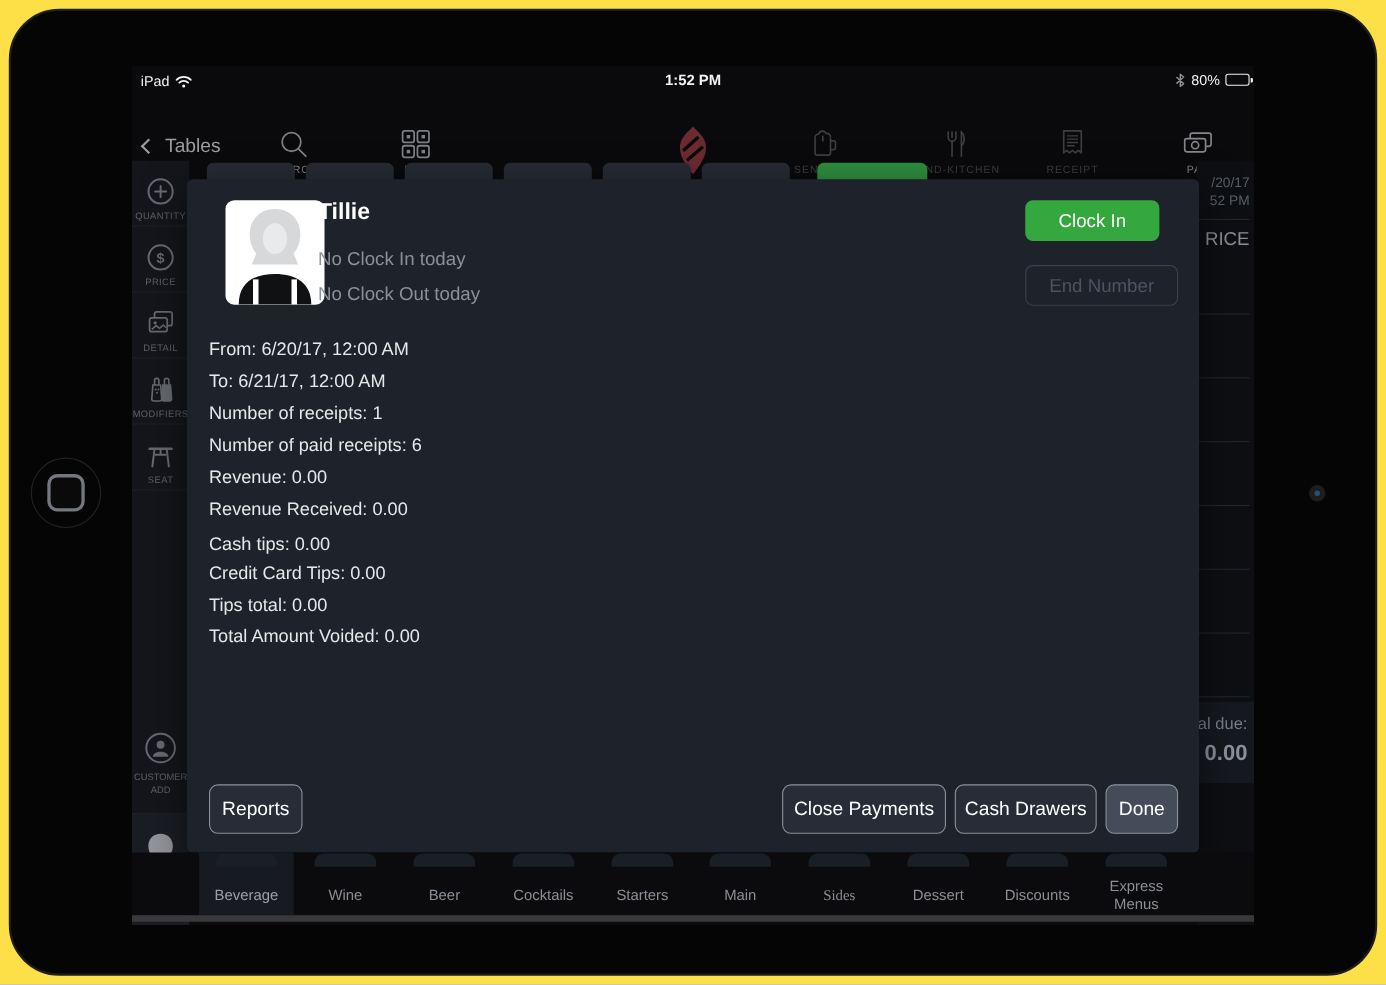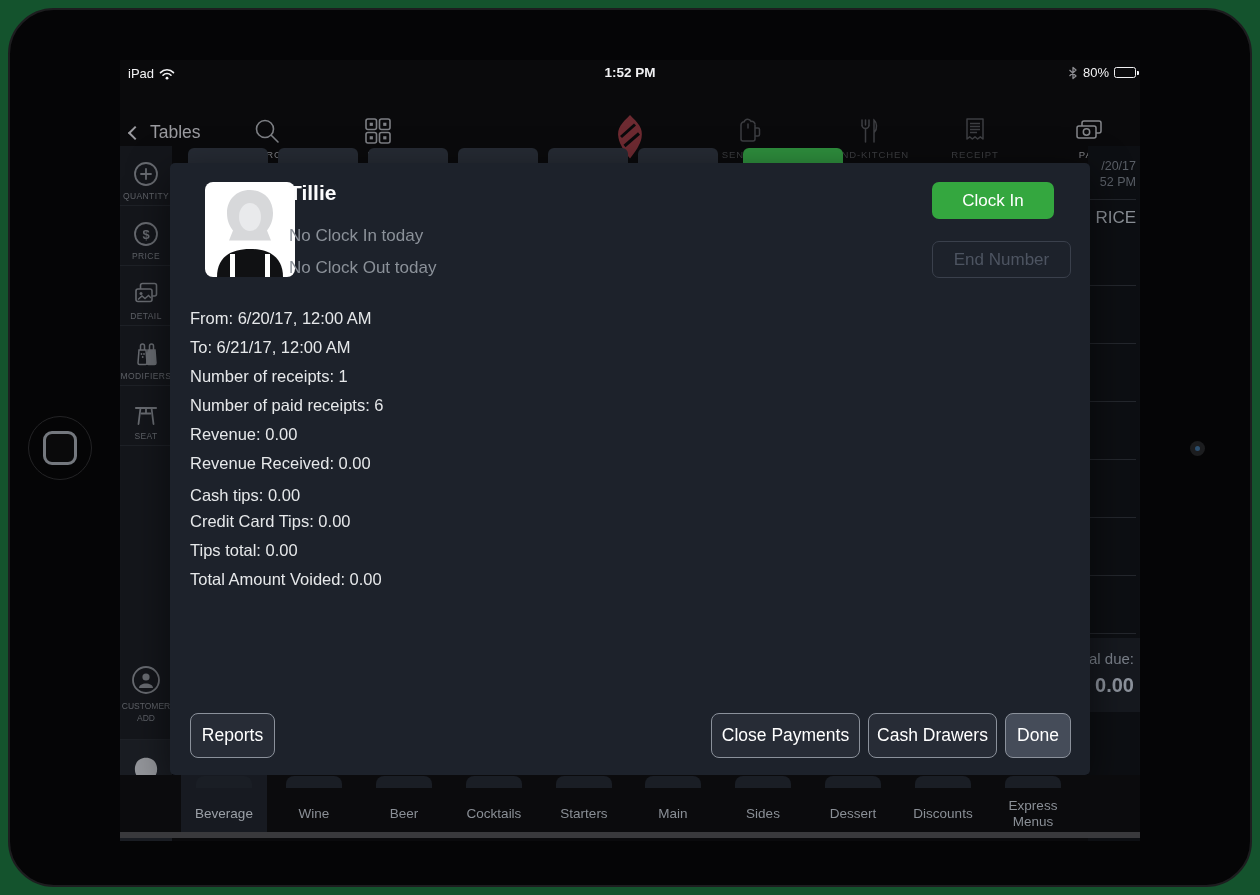--- a/index.html
+++ b/index.html
@@ -1,19 +1,19 @@
 <!DOCTYPE html>
 <html><head>
 <meta charset="utf-8">
 <style>
   html,body{margin:0;padding:0;background:#ffffff;}
   *{box-sizing:border-box;}
   body{font-family:"Liberation Sans", sans-serif;-webkit-font-smoothing:antialiased;}
   .abs{position:absolute;}
-  #canvas{position:relative;width:1260px;height:895px;background:#14532d;overflow:hidden;}
+  #canvas{position:relative;width:1260px;height:895px;background:#fde047;overflow:hidden;}
 
   
   .device{left:8px;top:8px;width:1244px;height:879px;background:#050506;border-radius:46px;border:2px solid #1d1d1f;}
   .home-btn-ring{left:28px;top:416px;width:64px;height:64px;border-radius:50%;border:1px solid #232325;}
   .home-btn{left:43px;top:431px;width:34px;height:34px;border-radius:9px;border:3px solid #74787e;background:#0a0a0b;}
   .camera{left:1190px;top:441px;width:15px;height:15px;border-radius:50%;background:#1c1d1f;}
   .camera-dot{left:1195px;top:446px;width:5px;height:5px;border-radius:50%;background:#2c4f6e;}
 
   
   .screen{left:120px;top:60px;width:1020px;height:781px;background:#0a0a0c;overflow:hidden;}
@@ -373,21 +373,21 @@
         <div class="cat-lb">Cocktails</div>
       </div>
       <div class="abs cat-tab" style="left:419px;">
         <div class="cat-tile"></div>
         <div class="cat-lb">Starters</div>
       </div>
       <div class="abs cat-tab" style="left:508px;">
         <div class="cat-tile"></div>
         <div class="cat-lb">Main</div>
       </div>
-      <div class="abs cat-tab" style="left:598px;">
+      <div class="abs cat-tab" style="left:598px;font-family:Liberation Serif, serif;">
         <div class="cat-tile"></div>
         <div class="cat-lb">Sides</div>
       </div>
       <div class="abs cat-tab" style="left:688px;">
         <div class="cat-tile"></div>
         <div class="cat-lb">Dessert</div>
       </div>
       <div class="abs cat-tab" style="left:778px;">
         <div class="cat-tile"></div>
         <div class="cat-lb">Discounts</div>

